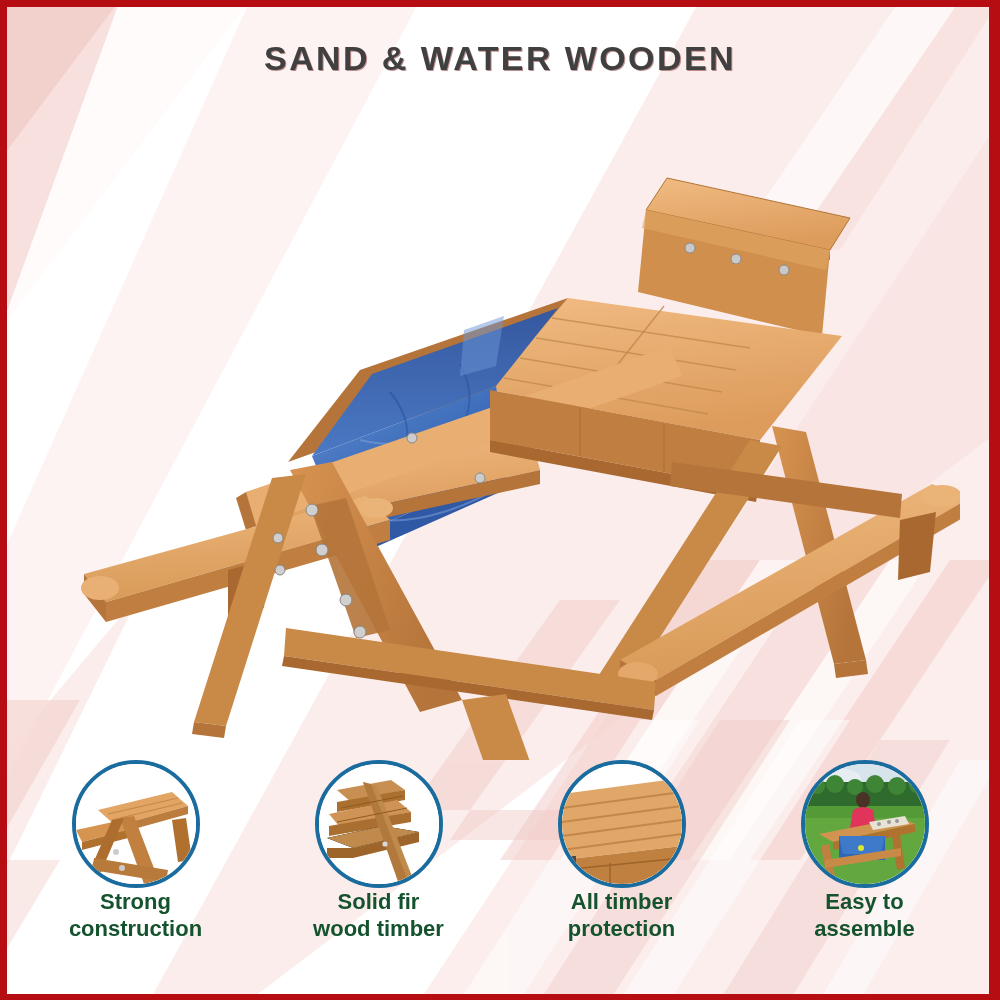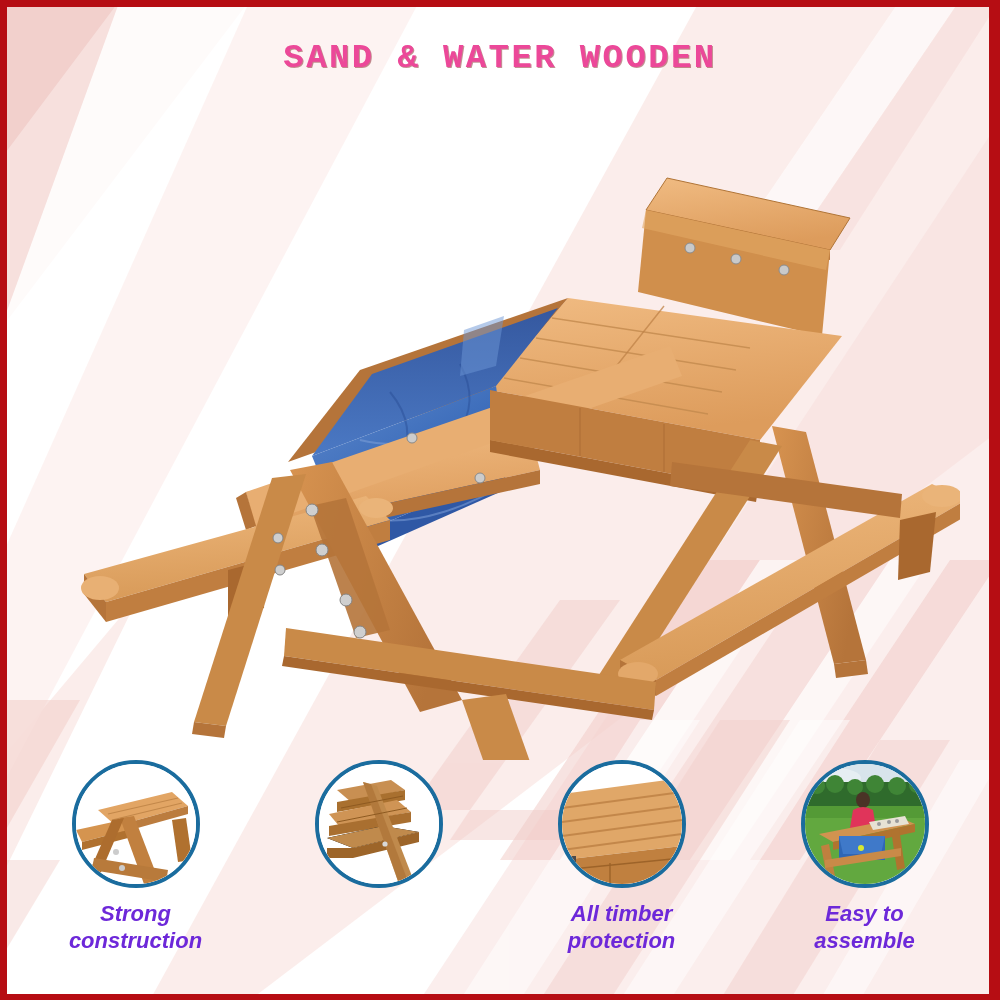--- a/index.html
+++ b/index.html
@@ -26,27 +26,27 @@
   .frame-t{left:0;top:0;width:1000px;height:7px;}
   .frame-b{left:0;bottom:0;width:1000px;height:6px;}
 
   
   .title{
     position:absolute;left:0;top:36px;width:1000px;text-align:center;
     z-index:25;pointer-events:none;
   }
   .title .ln{
     display:block;
-    color:#ec4899;
+    color:#404040;
     font-weight:bold;
     font-size:34px;
     line-height:45px;
     letter-spacing:2.4px;
     text-shadow:1px 1px 0 rgba(120,10,14,.45);
-    font-family:Liberation Mono, monospace;
+    font-family:Liberation Sans, sans-serif;
   }
 
   
   .hero{position:absolute;left:60px;top:140px;width:900px;height:620px;z-index:20;}
   .hero svg{width:100%;height:100%;display:block;}
 
   
   .features{
     position:absolute;left:14px;top:760px;width:972px;height:228px;
     display:flex;z-index:30;
@@ -56,25 +56,24 @@
   }
   .fcircle{
     width:128px;height:128px;border-radius:50%;
     border:4px solid #1a6c9e;
     background:#ffffff;
     overflow:hidden;position:relative;
     box-sizing:border-box;
   }
   .fcircle svg{width:100%;height:100%;display:block;}
   .flabel{
-    margin-top:12px;text-align:center;color:#6d28d9;
+    text-align:center;color:#14532d;
     font-weight:bold;font-size:22px;line-height:27px;
     font-family:"Liberation Sans","DejaVu Sans",sans-serif;
     white-space:pre-line;
-    font-style:italic;
   }
 </style>
 </head>
 <body>
 
 <div class="page">
 
   <div class="bg">
     <svg viewBox="0 0 1000 1000" preserveAspectRatio="none">
       <defs>
@@ -312,20 +311,22 @@
           <polygon points="8,84 34,84 100,68 100,78 34,94 8,94" fill="#9d6529"></polygon>
           <polygon points="44,18 58,22 96,120 80,120" fill="#c08a4c"></polygon>
           <polygon points="44,18 52,20 90,120 80,120" fill="#ad7236" opacity="0.7"></polygon>
           <g stroke="#8e5a21" stroke-width="1">
             <line x1="22" y1="44" x2="84" y2="32"></line>
             <line x1="18" y1="58" x2="88" y2="44"></line>
           </g>
           <circle cx="66" cy="80" r="2.6" fill="#d8d8d8"></circle>
         </svg>
       </div>
+      <div class="flabel">Solid fir
+wood timber</div>
     </div>
 
     <div class="feature">
       <div class="fcircle">
         <svg viewBox="0 0 120 120" preserveAspectRatio="xMidYMid slice">
           <rect width="120" height="120" fill="#ffffff"></rect>
           <polygon points="0,30 120,14 120,82 0,96" fill="#e0a768"></polygon>
           <g stroke="#c3874a" stroke-width="2">
             <line x1="0" y1="44" x2="120" y2="28"></line>
             <line x1="0" y1="58" x2="120" y2="42"></line>

